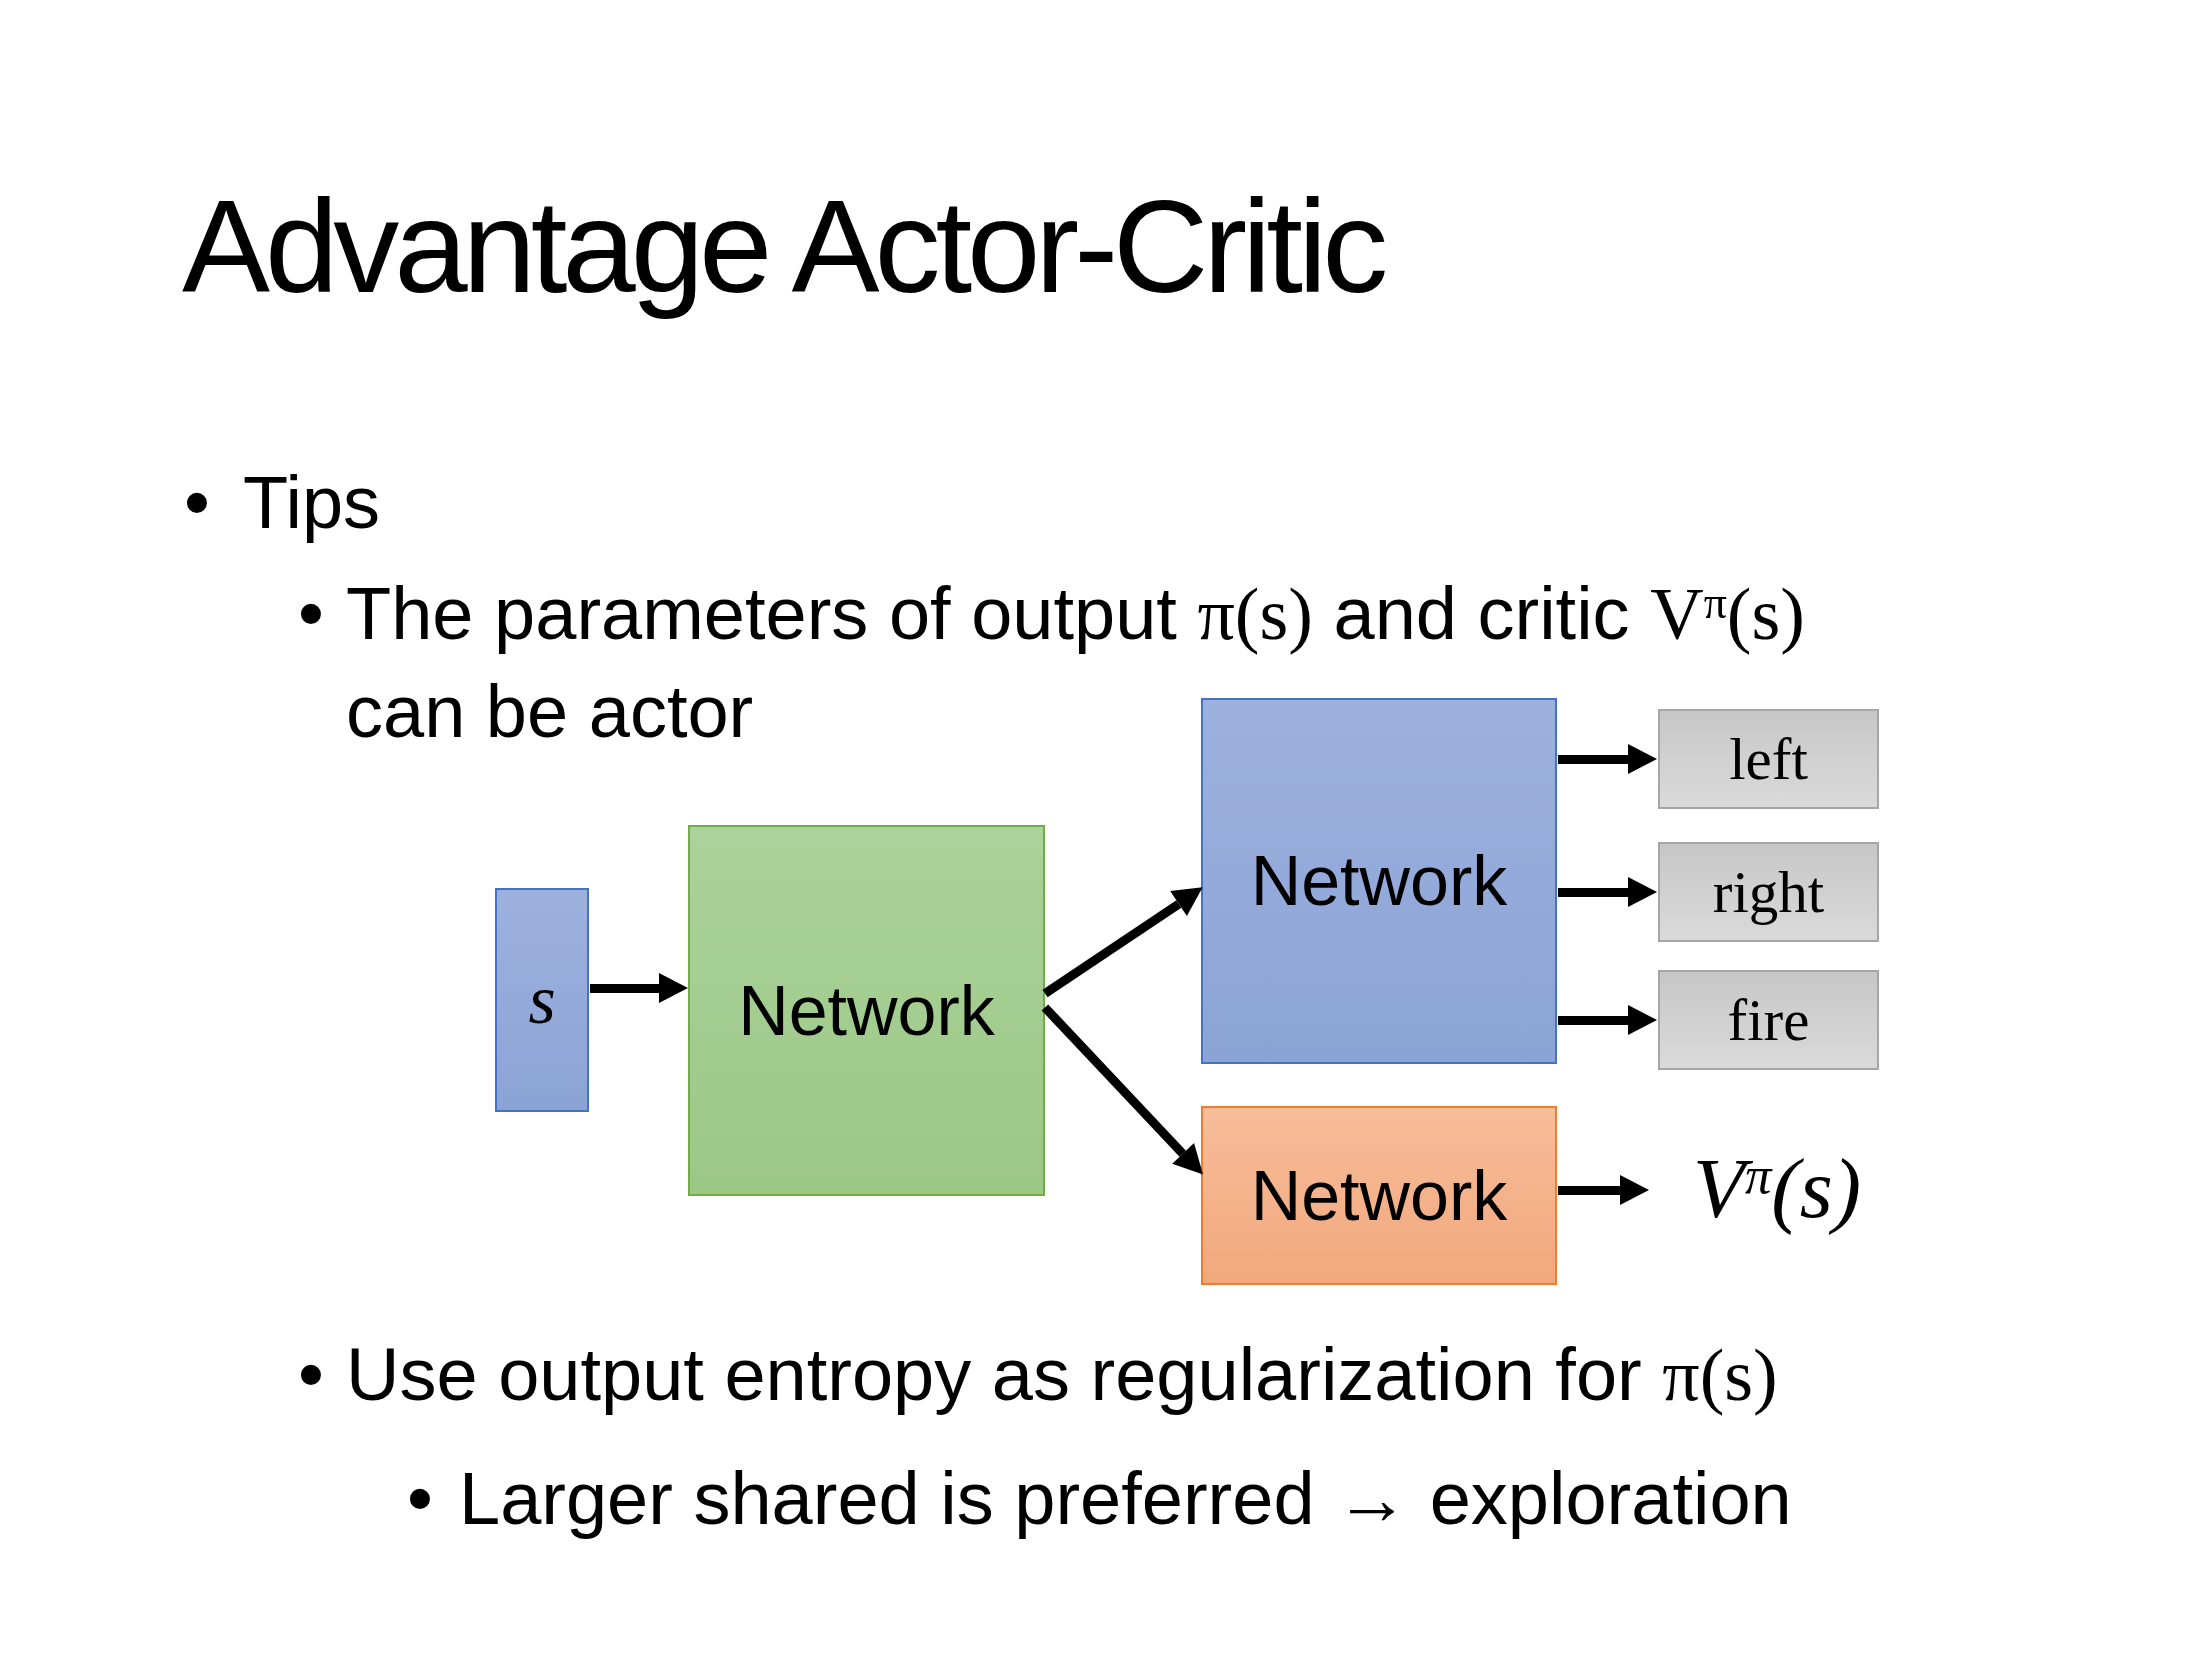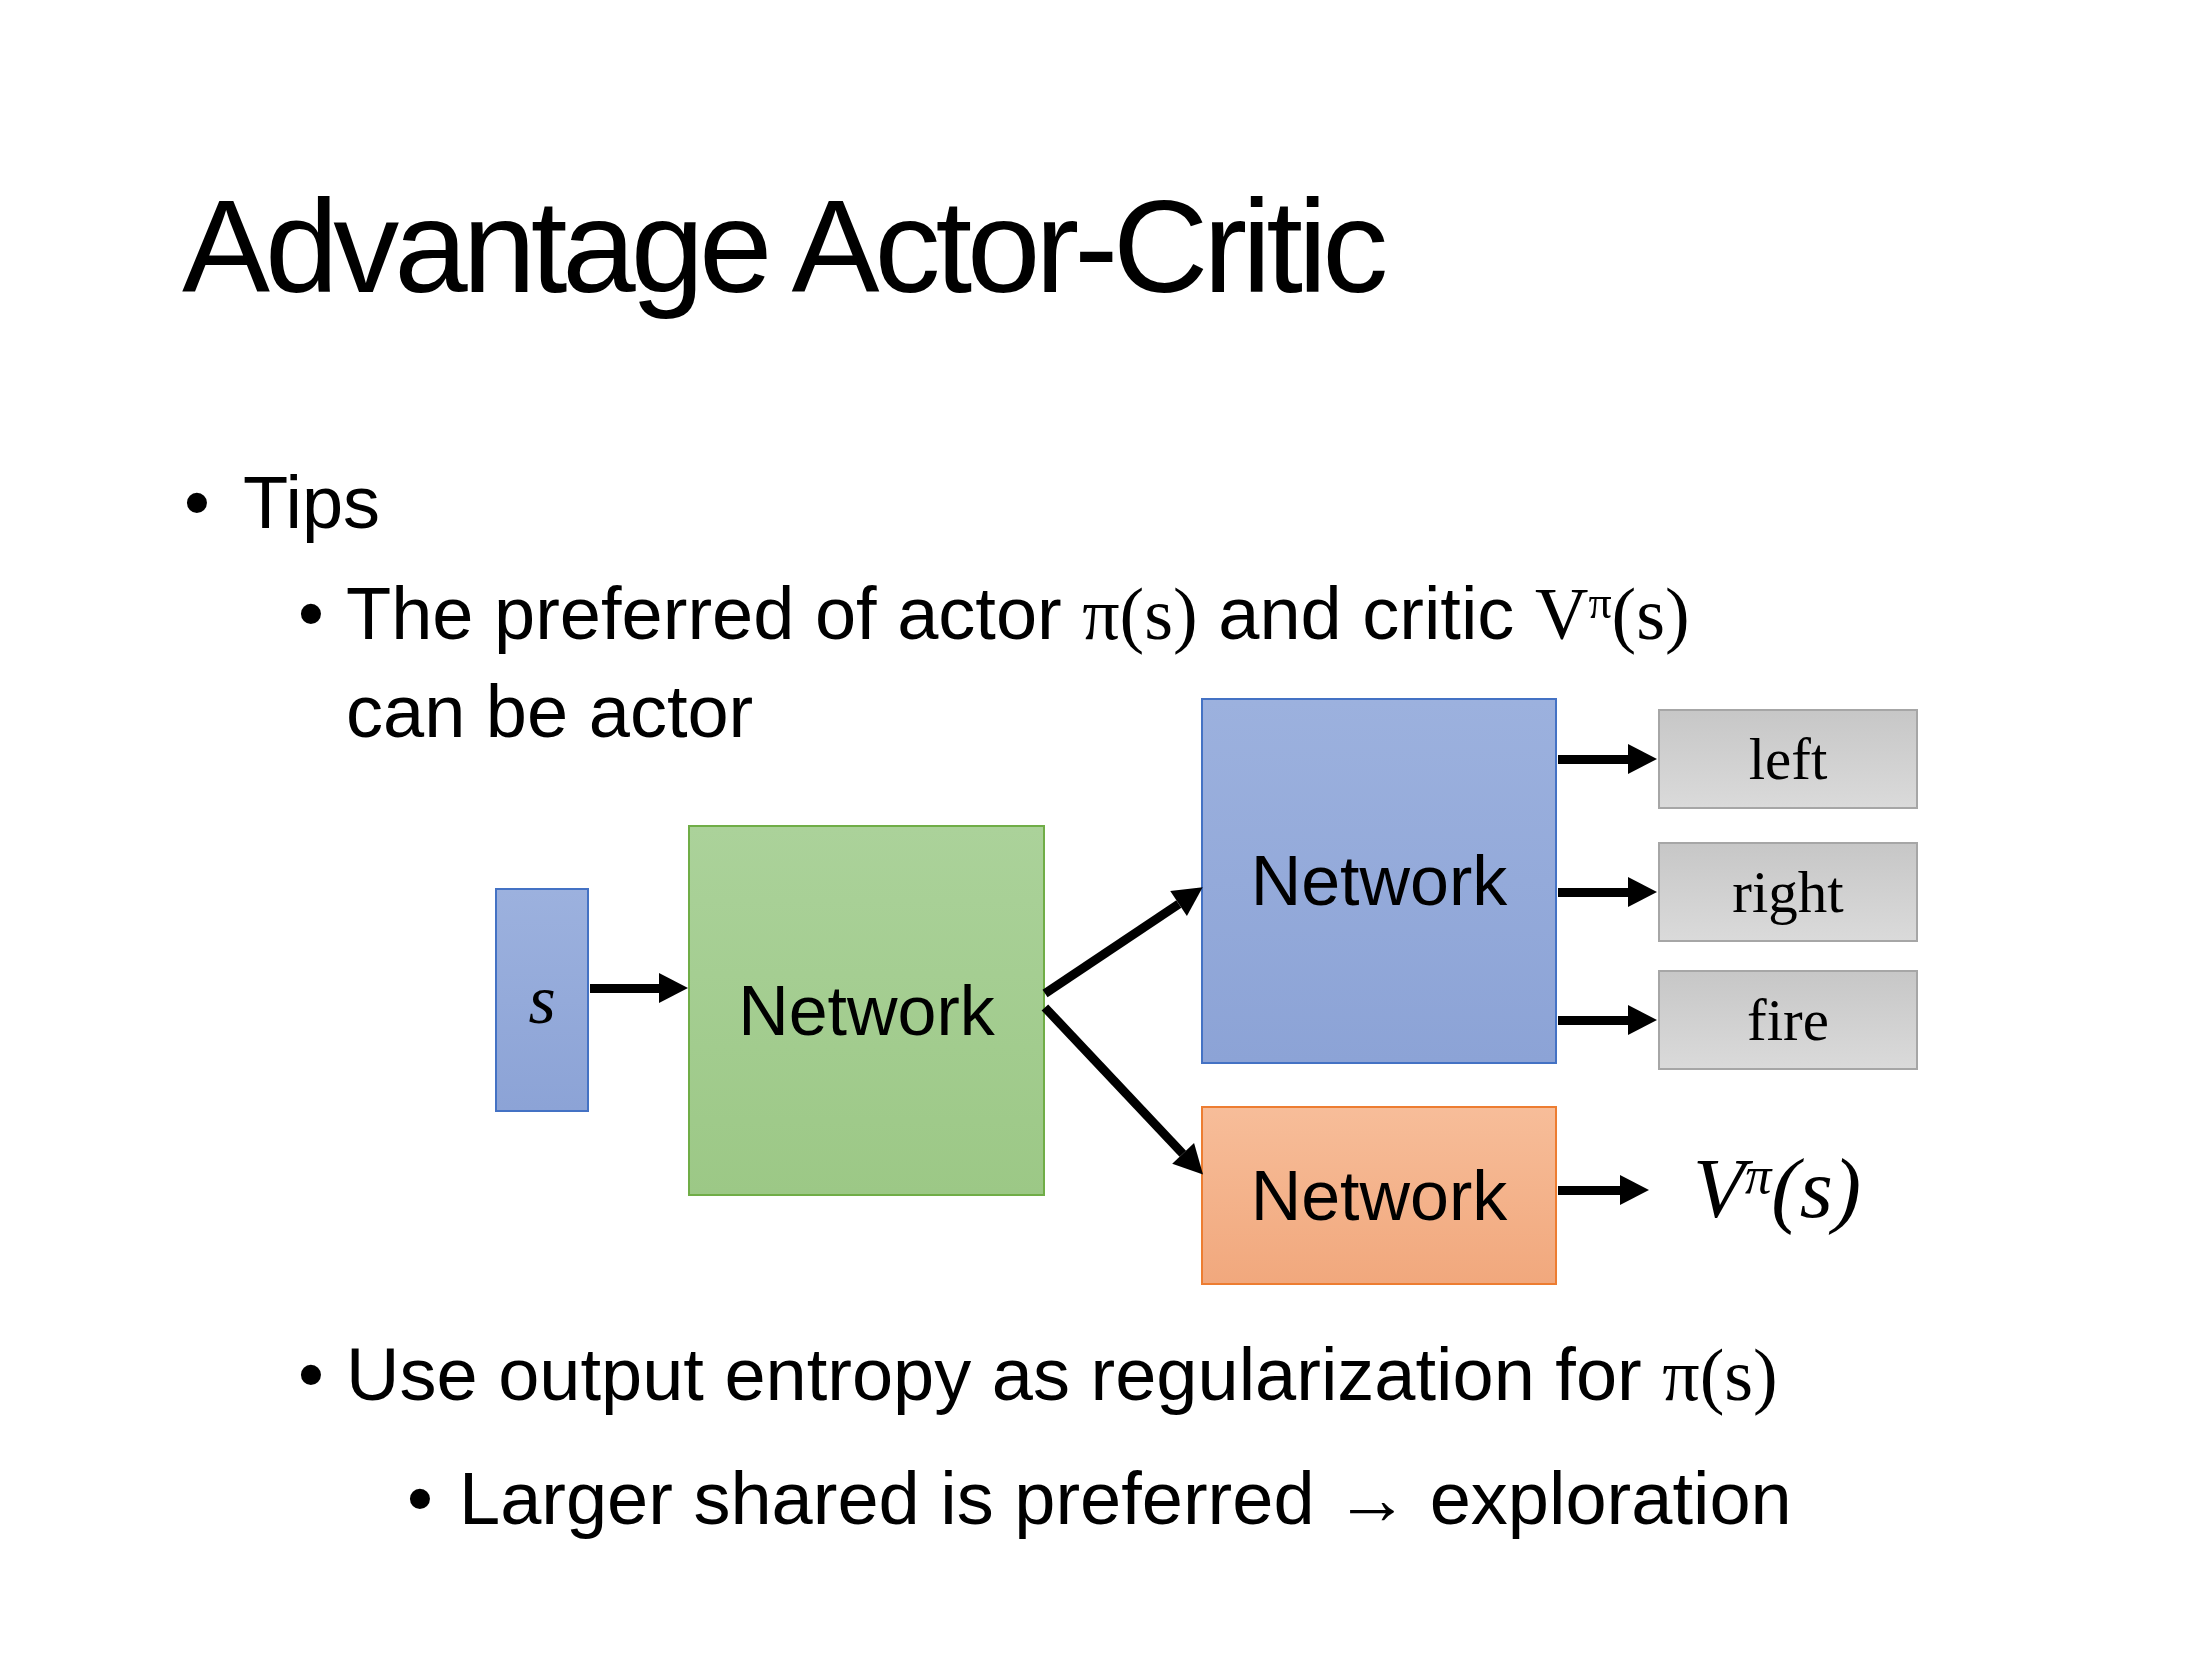--- a/index.html
+++ b/index.html
@@ -48,21 +48,21 @@
     border:2.9px solid var(--blue_border);
     font-size:70px;
   }
   .box-critic{
     left:1201px;top:1106px;width:356px;height:179px;
     background:linear-gradient(180deg,var(--orange_fill),var(--orange_fill2));
     border:2.9px solid var(--orange_border);
     font-size:70px;
   }
   .box-action{
-    left:1658px;width:260px;height:100px;
+    left:1658px;width:221px;height:100px;
     background:linear-gradient(180deg,var(--gray_fill),var(--gray_fill2));
     border:2.2px solid var(--gray_border);
     font-family:"Liberation Serif",serif;font-size:59px;
   }
   .box-action.a0{top:709px;}
   .box-action.a1{top:842px;}
   .box-action.a2{top:970px;}
   .value-label{
     position:absolute;left:1650px;top:1131px;line-height:114px;
     font-family:"Liberation Serif",serif;font-style:italic;font-size:85px;
@@ -95,21 +95,21 @@
   <div class="title">Advantage Actor-Critic</div>
 
   <div class="bullet-row b1">
     <span class="marker">•</span>
     <span class="btext">Tips</span>
   </div>
 
   <div class="bullet-row b2a">
     <span class="marker">•</span>
     <div>
-      <div class="btext"><span>The preferred of actor </span><span class="math">π(s)</span><span>  and critic </span><span class="math">V</span><span class="math sup">π</span><span class="math">(s)</span></div>
+      <div class="btext"><span>The parameters of output </span><span class="math">π(s)</span><span>  and critic </span><span class="math">V</span><span class="math sup">π</span><span class="math">(s)</span></div>
       <div class="btext">can be actor</div>
     </div>
   </div>
 
   <div class="bullet-row b2b">
     <span class="marker">•</span>
     <div class="btext"><span>Use output entropy as regularization for </span><span class="math">π(s)</span></div>
   </div>
 
   <div class="bullet-row b3">

